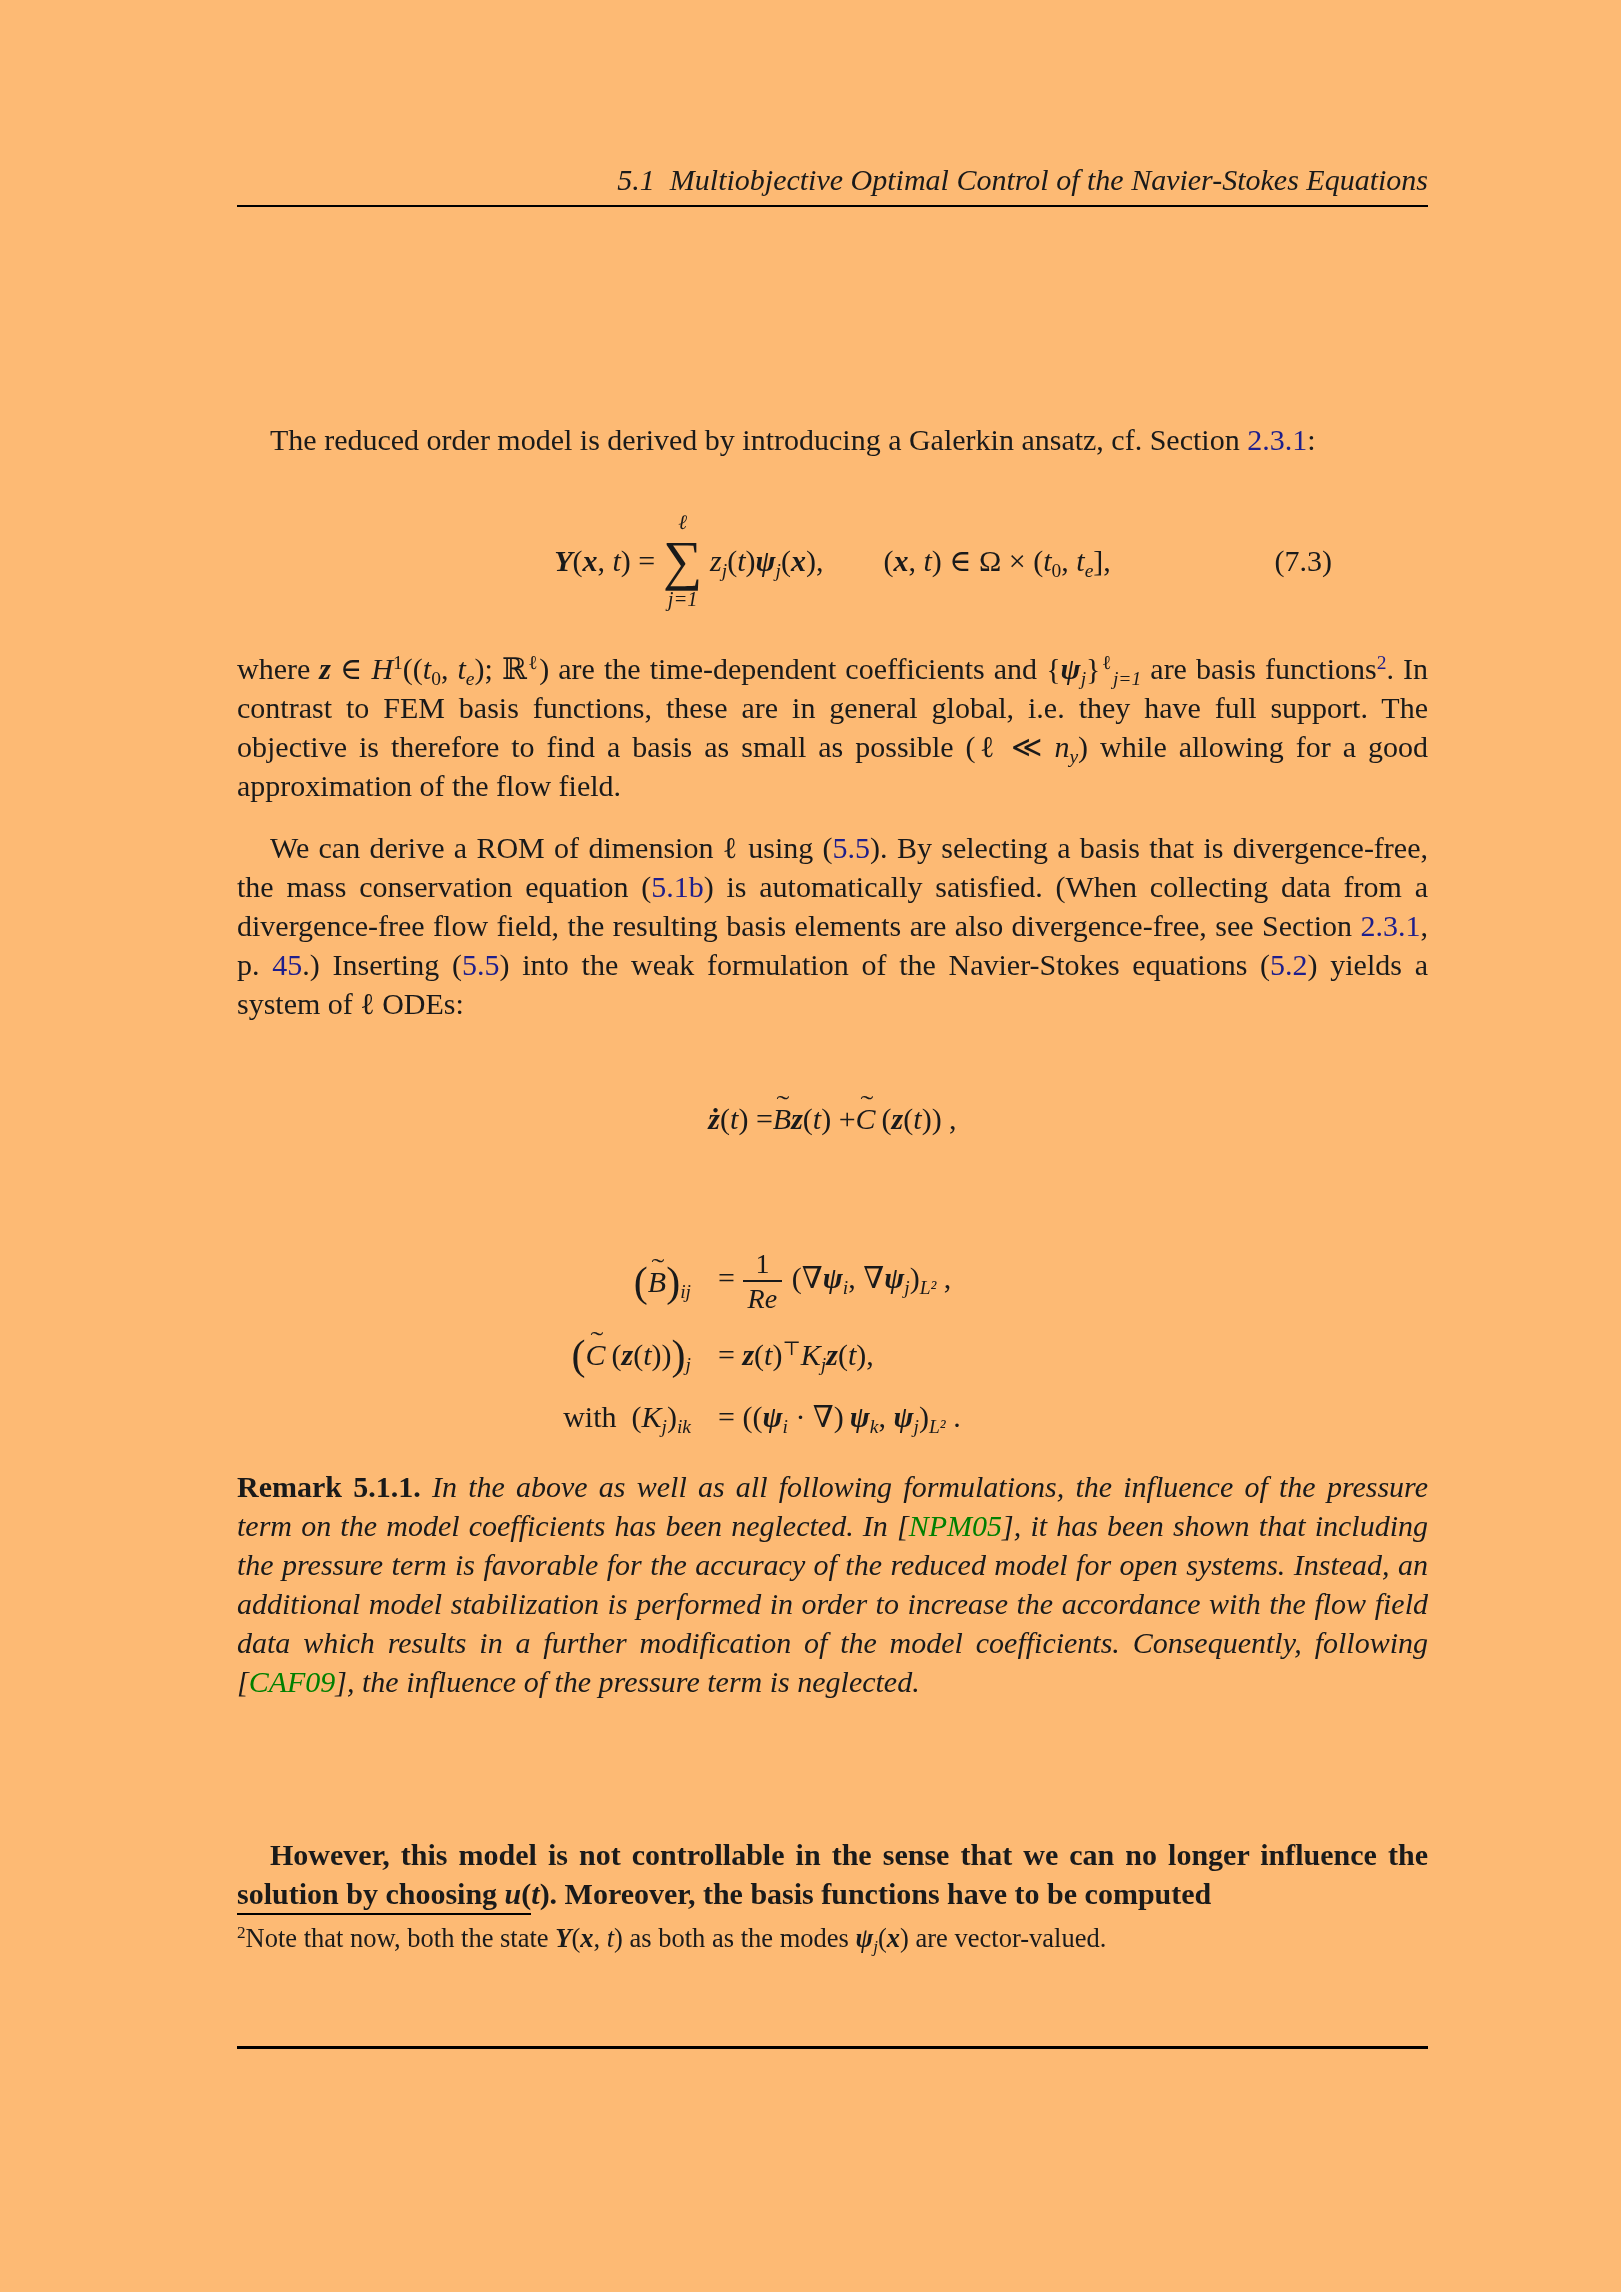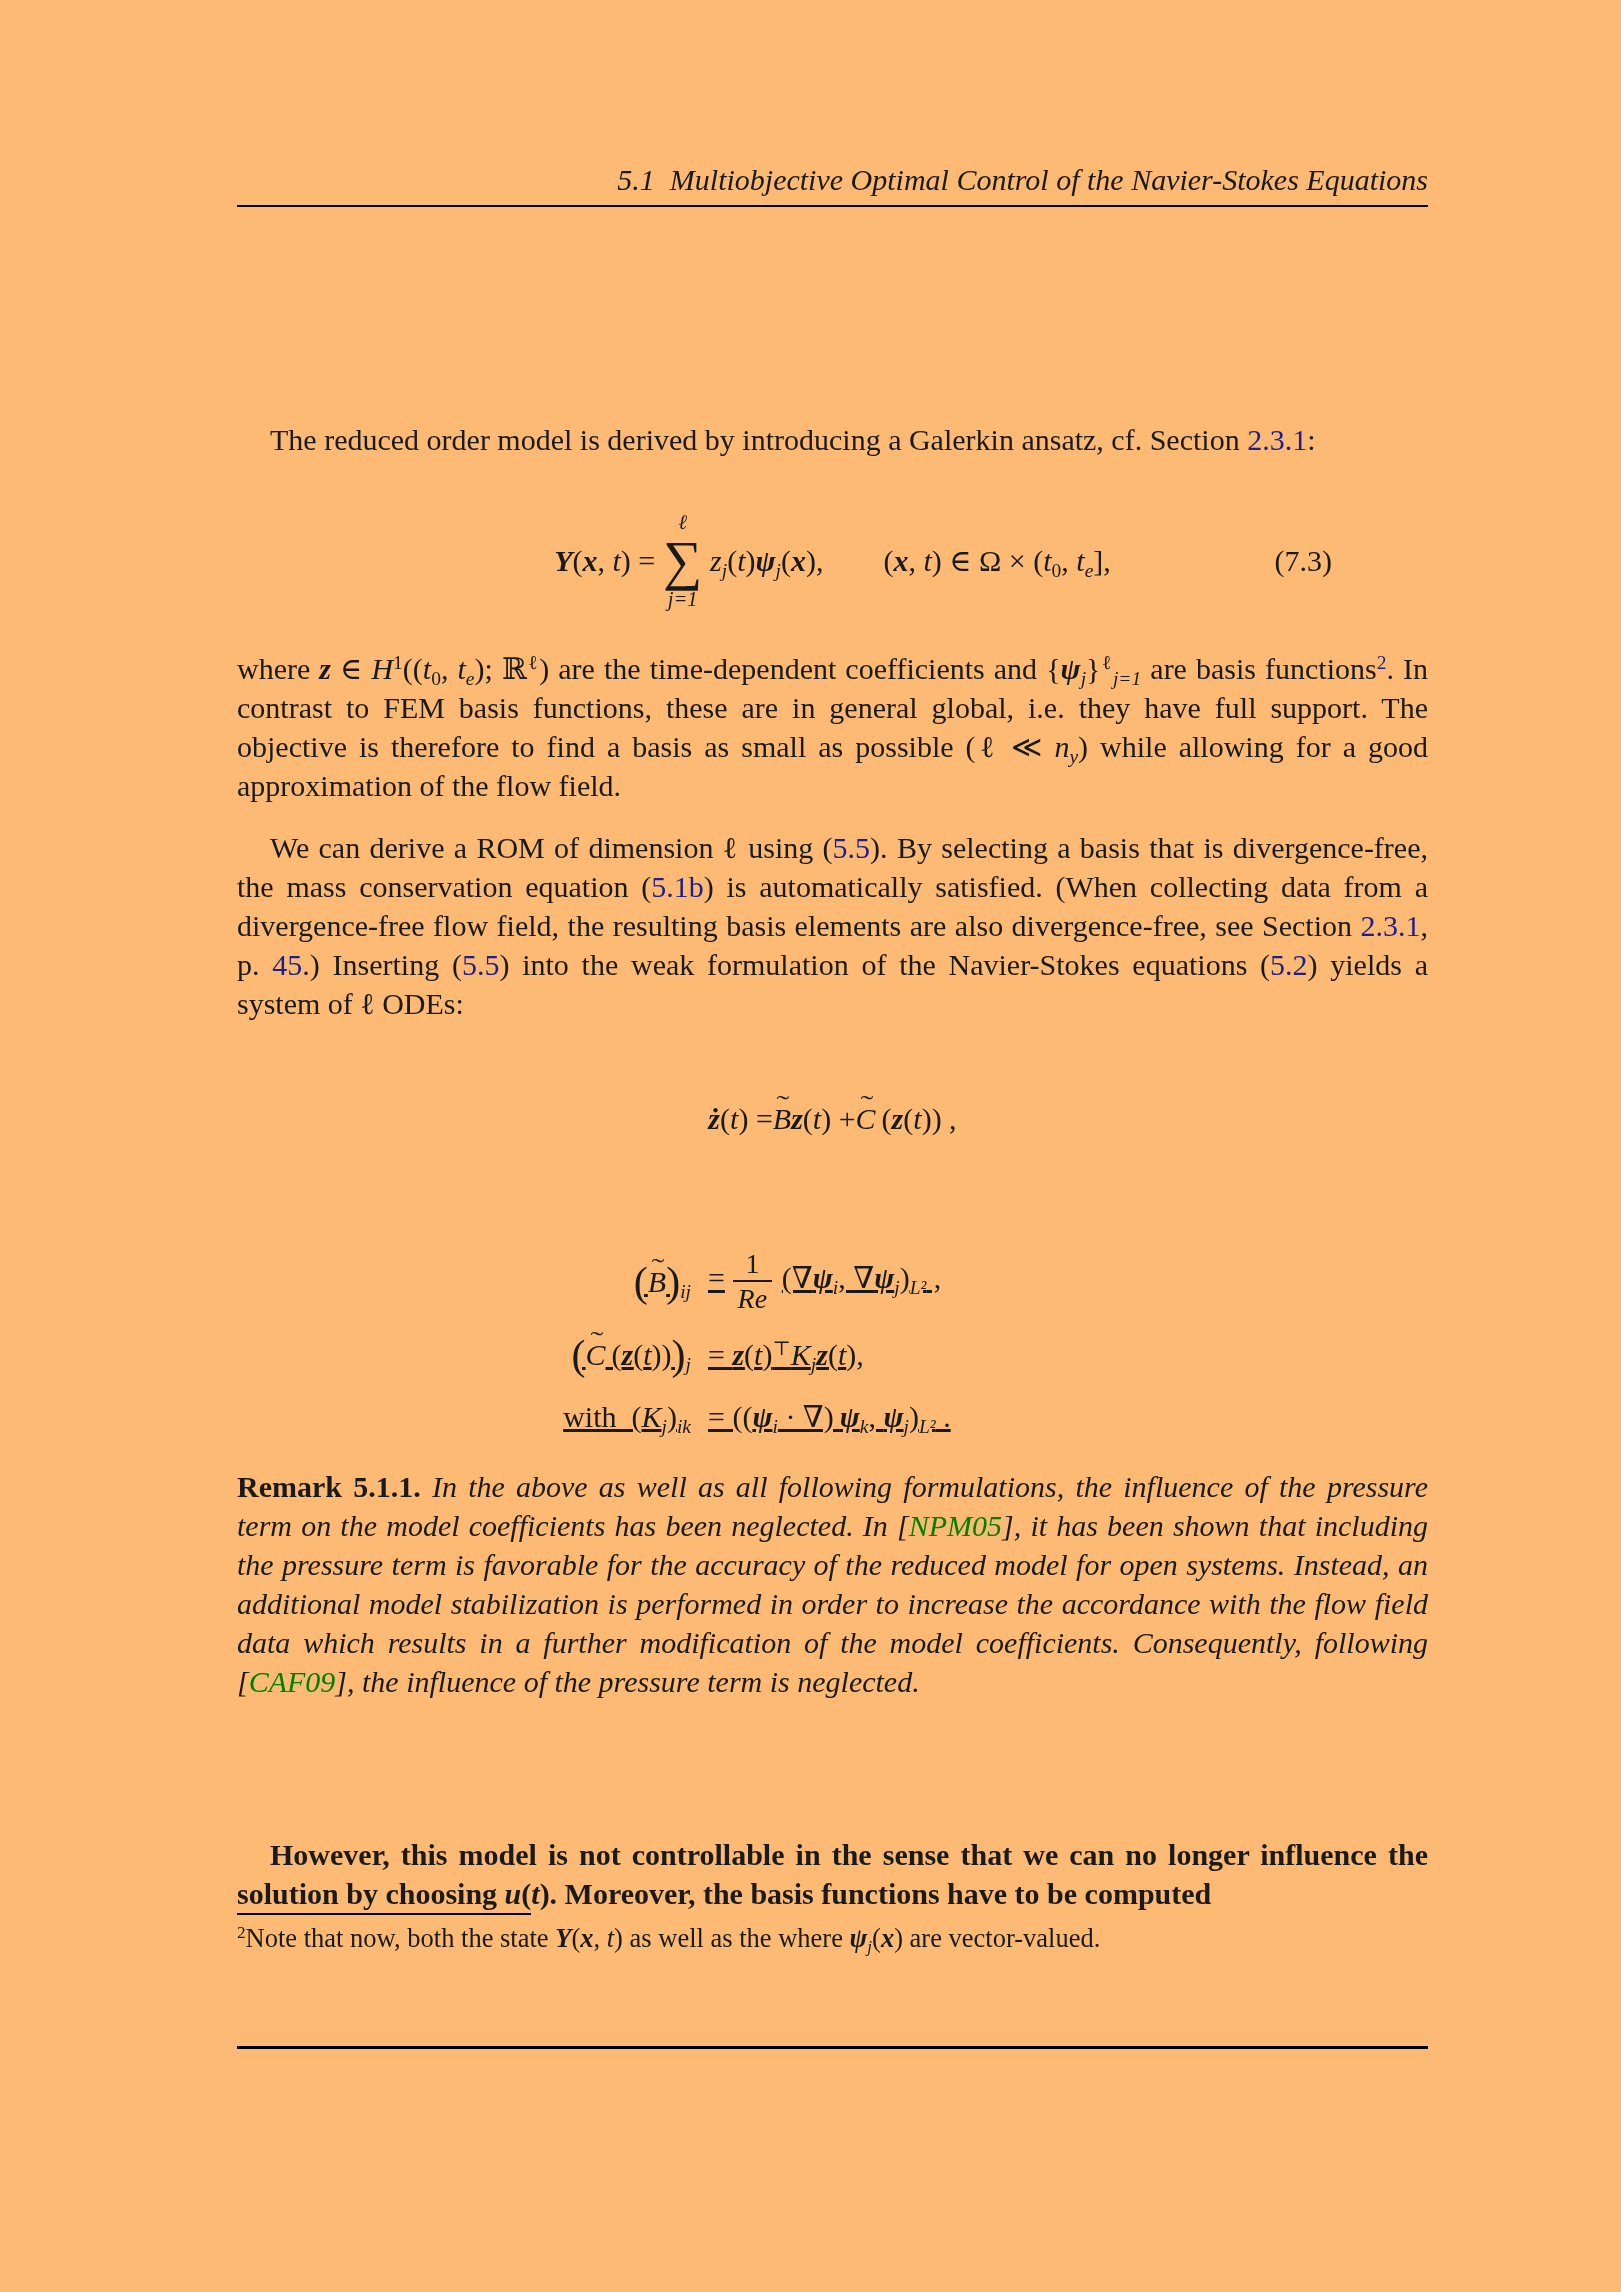--- a/index.html
+++ b/index.html
@@ -35,21 +35,21 @@
        line-height:1;margin:0 7.8px;}
   .sum .top{font-size:20.6px;font-style:italic;padding-bottom:2px;}
   .sum .sigma{font-size:55px;line-height:0.95;}
   .sum .bottom{font-size:20.6px;font-style:italic;padding-top:2px;}
   .frac{display:inline-flex;flex-direction:column;align-items:center;vertical-align:middle;
         line-height:1.05;margin:0 9.8px 0 7.8px;font-size:28px;}
   .frac .den{border-top:2px solid var(--text,#1a1a1a);font-style:italic;padding:2px 4.9px 0 4.9px;}
   .frac .num{padding-bottom:1px;}
   .align-grid{position:absolute;left:505px;top:1243px;display:grid;
               grid-template-columns:186px auto;grid-template-rows:76px 71px 53px;
-              align-items:center;column-gap:17px;line-height:1.1;text-decoration:underline;}
+              align-items:center;column-gap:27px;line-height:1.1;}
   .align-grid .lhs{text-align:right;}
   .align-grid .rhs{text-align:left;}
 </style>
 </head>
 <body>
 
 <div id="page">
 
   <div class="col hdr">5.1 Multiobjective Optimal Control of the Navier-Stokes Equations</div>
   <div class="rule" style="top:205px;width:1191px;height:2px;"></div>
@@ -103,18 +103,18 @@
     <div class="rhs"><span>= </span><span class="r-bi">z</span><span>(</span><span class="r-i">t</span><span>)</span><span class="r-sup">⊤</span><span class="r-i">K</span><span class="r-subi">j</span><span class="r-bi">z</span><span>(</span><span class="r-i">t</span><span>),</span></div>
     <div class="lhs"><span>with (</span><span class="r-i">K</span><span class="r-subi">j</span><span>)</span><span class="r-subi">ik</span></div>
     <div class="rhs"><span>= ((</span><span class="r-bi">ψ</span><span class="r-subi">i</span><span> · ∇) </span><span class="r-bi">ψ</span><span class="r-subi">k</span><span>, </span><span class="r-bi">ψ</span><span class="r-subi">j</span><span>)</span><span class="r-subi">L²</span><span> .</span></div>
   </div>
 
   <div class="col just" style="top:1467px;"><span class="r-b">Remark 5.1.1.</span><span class="r-i"> In the above as well as all following formulations, the influence of the pressure term on the model coefficients has been neglected.  In [</span><span class="r-cite">NPM05</span><span class="r-i">], it has been shown that including the pressure term is favorable for the accuracy of the reduced model for open systems.  Instead, an additional model stabilization is performed in order to increase the accordance with the flow field data which results in a further modification of the model coefficients.  Consequently, following [</span><span class="r-cite">CAF09</span><span class="r-i">], the influence of the pressure term is neglected.</span></div>
 
   <div class="col just indent" style="top:1835px;font-weight:bold;"><span>However, this model is not controllable in the sense that we can no longer influence the solution by choosing </span><span class="r-i">u</span><span>(</span><span class="r-i">t</span><span>).  Moreover, the basis functions have to be computed</span></div>
 
   <div class="rule" style="top:1913px;width:294px;height:2px;"></div>
-  <div class="col fnote"><span class="r-sup">2</span><span>Note that now, both the state </span><span class="r-bi">Y</span><span>(</span><span class="r-bi">x</span><span>, </span><span class="r-i">t</span><span>) as well as the where </span><span class="r-bi">ψ</span><span class="r-subi">j</span><span>(</span><span class="r-bi">x</span><span>) are vector-valued.</span></div>
+  <div class="col fnote"><span class="r-sup">2</span><span>Note that now, both the state </span><span class="r-bi">Y</span><span>(</span><span class="r-bi">x</span><span>, </span><span class="r-i">t</span><span>) as both as the modes </span><span class="r-bi">ψ</span><span class="r-subi">j</span><span>(</span><span class="r-bi">x</span><span>) are vector-valued.</span></div>
 
   <div class="rule" style="top:2046px;width:1191px;height:2.9px;"></div>
 
 </div>
 
 
 </body></html>

